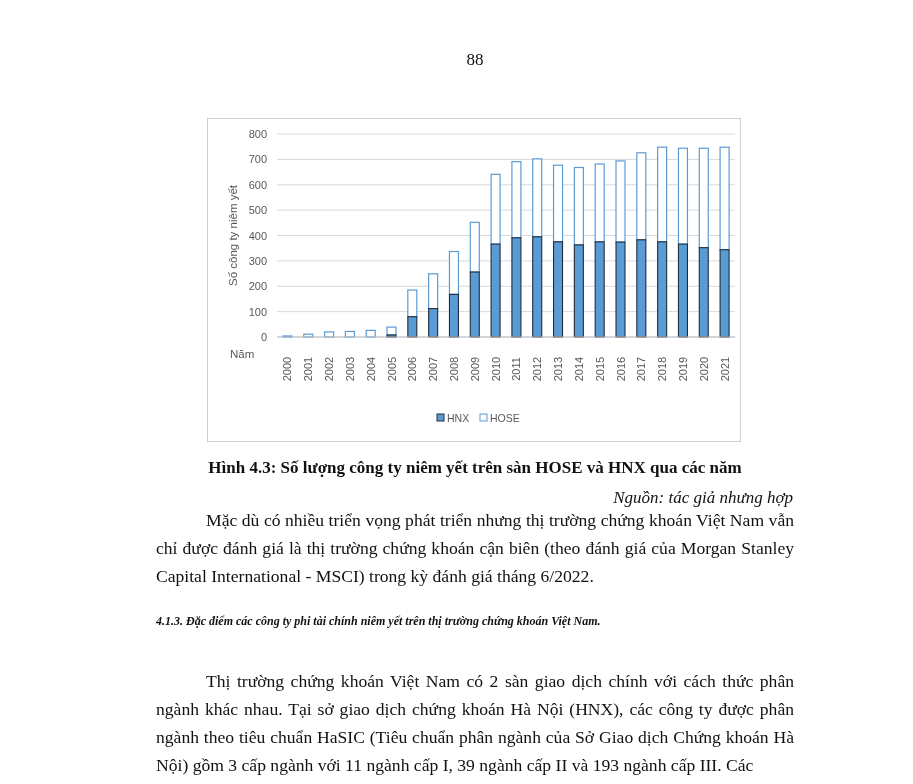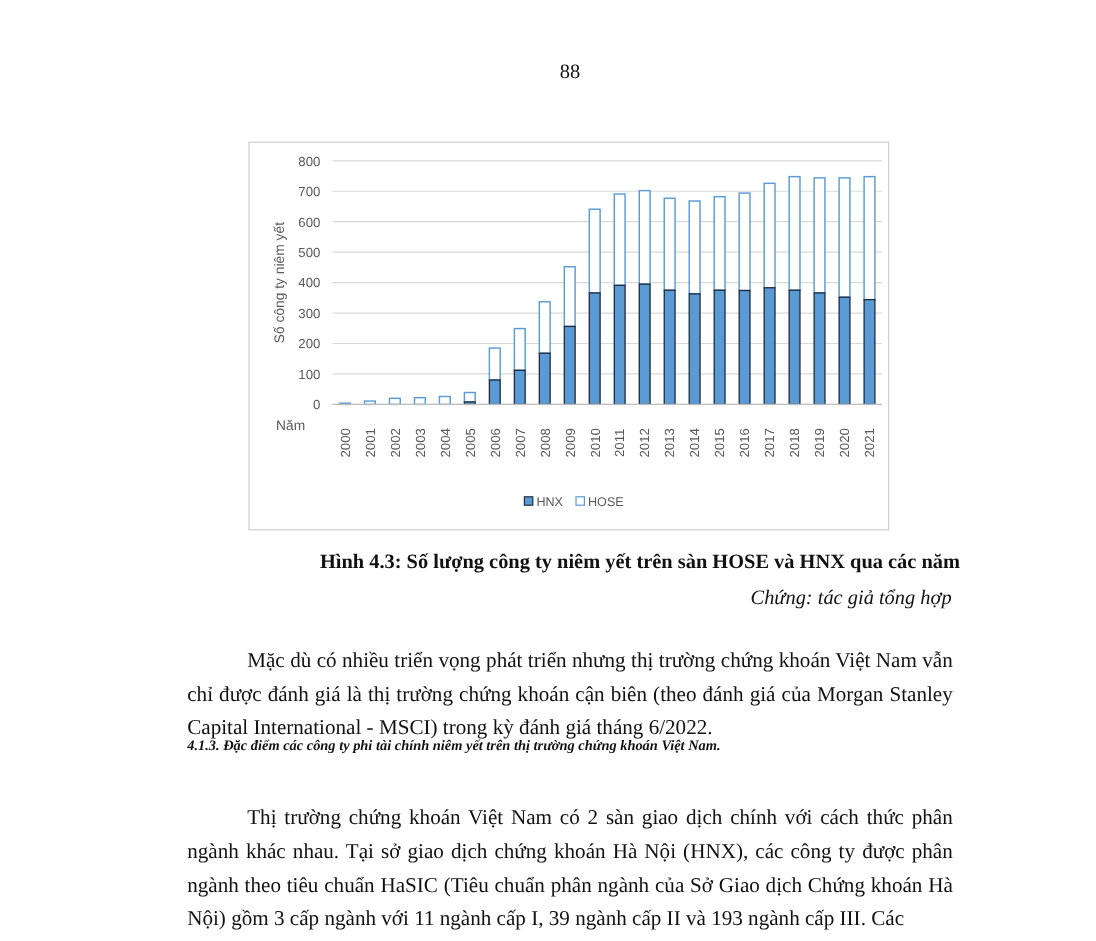--- a/index.html
+++ b/index.html
@@ -1,20 +1,20 @@
 <!DOCTYPE html>
 <html><head>
 <meta charset="utf-8">
 <style>
   html, body { margin: 0; padding: 0; background: #ffffff; }
   body { width: 913px; height: 784px; position: relative; overflow: hidden; font-family: "Liberation Serif", serif; color: #111; }
   .page-number { position: absolute; top: 50px; left: 0; width: 950px; text-align: center; font-size: 17px; }
   .chart-box { position: absolute; left: 207px; top: 118px; width: 532px; height: 322px; border: 1px solid #d0d0d0; background: #fff; }
   .chart-box svg { position: absolute; left: 0; top: 0; }
-  .caption { position: absolute; top: 458px; left: 150px; width: 650px; text-align: right; font-weight: bold; font-size: 17px; }
+  .caption { position: absolute; top: 458px; left: 150px; width: 650px; text-align: center; font-weight: bold; font-size: 17px; }
   .source { position: absolute; top: 488px; right: 120px; font-style: italic; font-size: 17px; }
   .para { position: absolute; left: 156px; width: 638px; font-size: 17.6px; line-height: 28px; text-align: justify; }
   .para .indent { display: inline-block; width: 50px; }
   .heading { position: absolute; left: 156px; top: 607px; width: 638px; font-size: 12px; font-weight: bold; font-style: italic; line-height: 29px; text-align: justify; }
 </style>
 </head>
 <body>
 
 <div class="page-number">88</div>
 
@@ -103,19 +103,19 @@
       <text x="520.590909090909" y="250" transform="rotate(-90 520.590909090909 250)" text-anchor="middle" font-size="11" fill="#595959" font-family="&quot;Liberation Sans&quot;, sans-serif">2021</text>
       <line x1="69" x2="527" y1="218" y2="218" stroke="#bfbfbf" stroke-width="1"></line>
       <rect x="229" y="295" width="7" height="7" fill="#5b9bd5" stroke="#1f2d3d" stroke-width="1"></rect>
       <text x="239" y="303" font-size="10.5" fill="#595959" font-family="&quot;Liberation Sans&quot;, sans-serif">HNX</text>
       <rect x="272" y="295" width="7" height="7" fill="#ffffff" stroke="#5b9bd5" stroke-width="1"></rect>
       <text x="282" y="303" font-size="10.5" fill="#595959" font-family="&quot;Liberation Sans&quot;, sans-serif">HOSE</text>
     </svg>
 </div>
 
 <div class="caption">Hình 4.3: Số lượng công ty niêm yết trên sàn HOSE và HNX qua các năm</div>
-<div class="source">Chứng: tác giả tổng hợp</div>
+<div class="source">Nguồn: tác giả nhưng hợp</div>
 
-<div class="para" style="top:536px;"><span class="indent"></span><span>Mặc dù có nhiều triển vọng phát triển nhưng thị trường chứng khoán Việt Nam vẫn chỉ được đánh giá là thị trường chứng khoán cận biên (theo đánh giá của Morgan Stanley Capital International - MSCI) trong kỳ đánh giá tháng 6/2022.</span></div>
+<div class="para" style="top:506px;"><span class="indent"></span><span>Mặc dù có nhiều triển vọng phát triển nhưng thị trường chứng khoán Việt Nam vẫn chỉ được đánh giá là thị trường chứng khoán cận biên (theo đánh giá của Morgan Stanley Capital International - MSCI) trong kỳ đánh giá tháng 6/2022.</span></div>
 
 <div class="heading">4.1.3. Đặc điểm các công ty phi tài chính niêm yết trên thị trường chứng khoán Việt Nam.</div>
 
 <div class="para" style="top:667px;"><span class="indent"></span><span>Thị trường chứng khoán Việt Nam có 2 sàn giao dịch chính với cách thức phân ngành khác nhau. Tại sở giao dịch chứng khoán Hà Nội (HNX), các công ty được phân ngành theo tiêu chuẩn HaSIC (Tiêu chuẩn phân ngành của Sở Giao dịch Chứng khoán Hà Nội) gồm 3 cấp ngành với 11 ngành cấp I, 39 ngành cấp II và 193 ngành cấp III. Các</span></div>
 
 </body></html>

